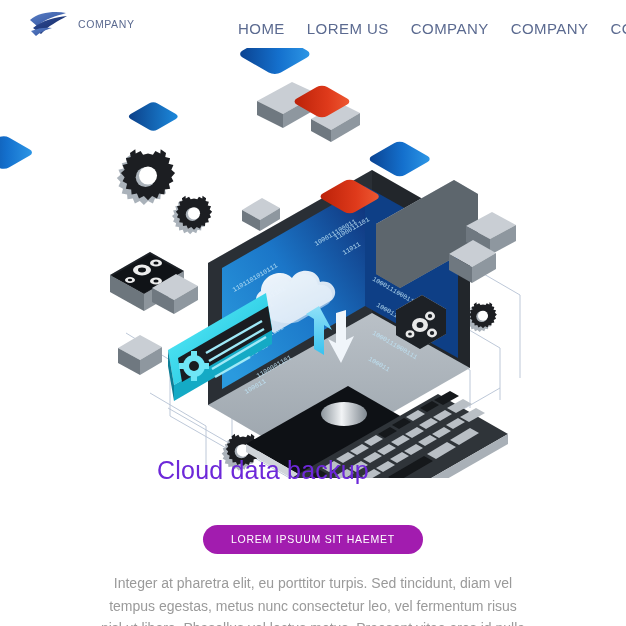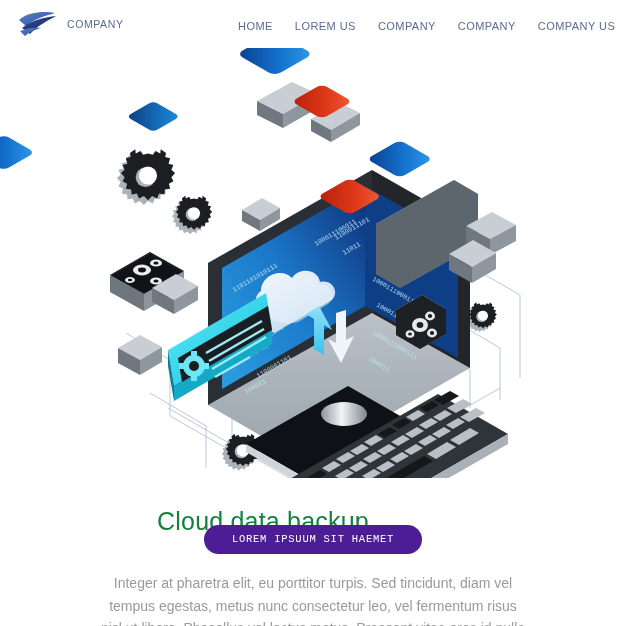--- a/index.html
+++ b/index.html
@@ -7,59 +7,59 @@
     width:626px;height:626px;
     background:#ffffff;
     font-family:"Liberation Sans", sans-serif;
     overflow:hidden;
     position:relative;
   }
 
   
   .header{
     position:absolute;top:0;left:0;width:605px;height:48px;
-    display:flex;align-items:center;
+    display:flex;align-items:center;padding-left:11px;
   }
   .brand{
     display:flex;align-items:center;gap:9px;
     margin-left:18px;
   }
   .logo-mark{width:40px;height:26px;display:block;}
   .brand-name{
     font-size:10.5px;letter-spacing:.6px;color:#5b6a90;
     font-family:"Liberation Sans", sans-serif;
   }
   .nav{
     position:absolute;left:238px;top:20px;
     display:flex;align-items:center;gap:22px;
   }
   .nav-item{
-    font-size:11px;letter-spacing:.45px;color:#5b6a90;
+    font-size:15px;letter-spacing:.45px;color:#5b6a90;
     white-space:nowrap;cursor:pointer;text-align:center;
   }
 
   
   .illus{position:absolute;left:0;top:48px;width:626px;height:430px;}
   .illus svg{display:block;}
 
   
   .hero-title{
-    position:absolute;left:0;top:507px;width:526px;text-align:center;
-    font-size:25px;color:#15803d;letter-spacing:.2px;
+    position:absolute;left:0;top:456px;width:526px;text-align:center;
+    font-size:25px;color:#6d28d9;letter-spacing:.2px;
   }
   .cta-wrap{
     position:absolute;left:0;top:525px;width:626px;text-align:center;
   }
   .cta-button{
     display:inline-block;
-    background:#4c1d95;color:#ffffff;
+    background:#a21caf;color:#ffffff;
     border:none;border-radius:16px;
     padding:8px 28px 9px;
     font-size:10.5px;letter-spacing:.75px;
-    font-family:Liberation Mono, monospace;
+    font-family:Liberation Sans, sans-serif;
     cursor:pointer;
   }
   .lede{
     position:absolute;left:98px;top:558px;width:430px;
     text-align:center;color:#9a9a9a;font-size:14px;line-height:1.62;
   }
 </style>
 </head>
 <body>
 

